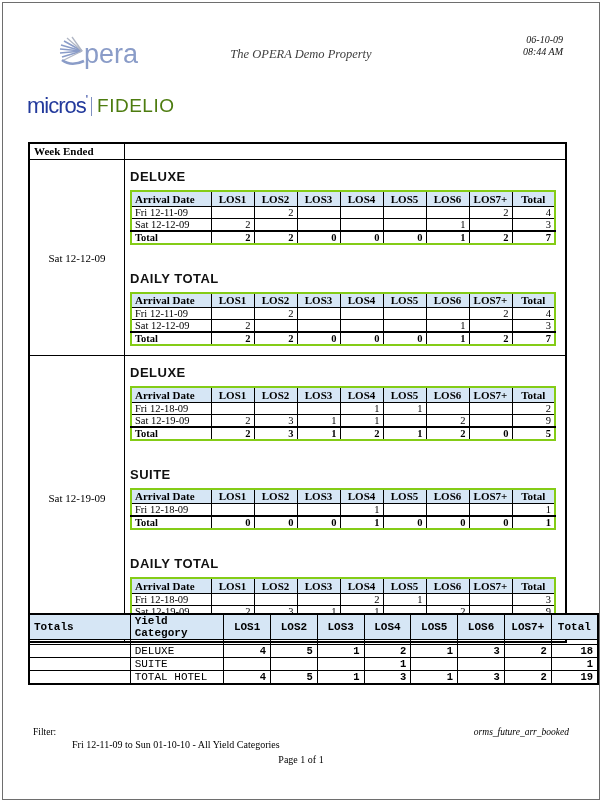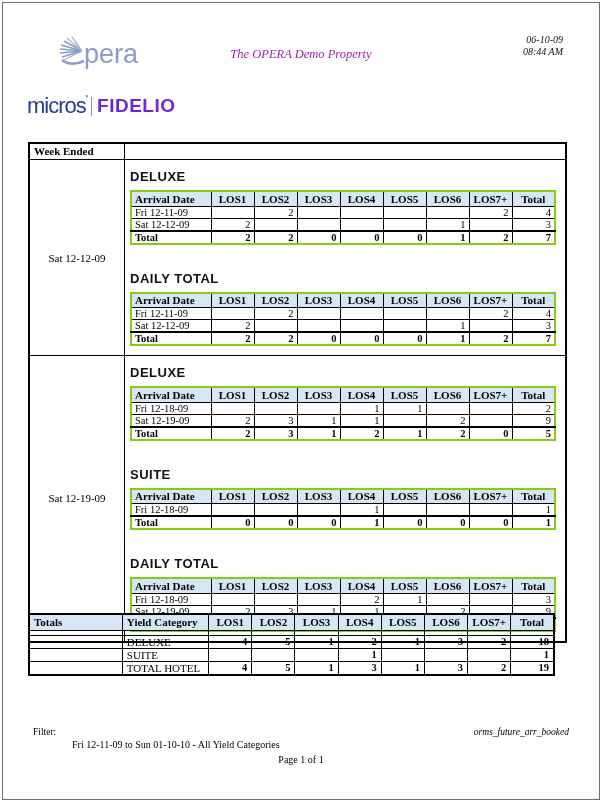--- a/index.html
+++ b/index.html
@@ -2,30 +2,30 @@
 <html style="--hdr-bg: #d6e6f5;"><head>
 <meta charset="utf-8">
 <style>
   * { box-sizing: border-box; margin: 0; padding: 0; }
   html,body { background:#fff; }
   body { width:604px; height:804px; font-family:"Liberation Serif", serif; }
   .page { position:relative; width:598px; height:798px; margin:2px; border:1px solid #6e6e6e; background:#fff; overflow:hidden; }
 
   
   .datetime { position:absolute; top:31px; right:36px; text-align:right; font-style:italic; font-size:10px; line-height:12px; color:#111; }
-  .property-title { position:absolute; top:44px; left:0; width:100%; text-align:center; font-style:italic; font-size:12.5px; color:#a21caf; }
+  .property-title { position:absolute; top:44px; left:0; width:100%; text-align:center; font-style:italic; font-size:12.5px; color:#404040; }
   .report-title { position:absolute; top:72px; left:0; width:100%; text-align:center; font-style:italic; font-weight:bold; font-size:13.5px; color:#111; }
 
   .opera-logo { position:absolute; left:52px; top:31px; display:flex; align-items:center; }
   .opera-word { font-family:"Liberation Sans", sans-serif; font-size:27px; color:#8a9cc8; letter-spacing:0; margin-left:-7px; }
   .micros-logo { position:absolute; left:24px; top:90px; display:flex; align-items:center; }
   .micros-word { font-family:"Liberation Sans", sans-serif; font-weight:normal; font-size:22px; color:#233a9c; letter-spacing:-1px; }
   .micros-tick { font-size:12px; vertical-align:top; color:#233a9c; }
   .logo-divider { display:inline-block; width:1px; height:19px; background:#7d8fc0; margin:0 5px 0 4px; }
-  .fidelio-word { font-family:"Liberation Sans", sans-serif; font-weight:bold; font-size:19px; color:#6d28d9; letter-spacing:0.5px; }
+  .fidelio-word { font-family:"Liberation Sans", sans-serif; font-weight:normal; font-size:19px; color:#4d7c0f; letter-spacing:0.5px; }
 
   
   .main-table { position:absolute; left:25px; top:139px; width:539px; border:2px solid #000; background:#fff; }
   .we-header { display:flex; height:16px; border-bottom:1px solid #000;flex-direction:column; }
   .we-header .we-left { width:95px; border-right:1px solid #000; font-weight:bold; font-size:11px; padding:0 4px; line-height:15px; }
   .we-header .we-right { flex:1; }
   .week-row { display:flex; border-bottom:1px solid #000; }
   .week-row:last-child { border-bottom:none; }
   .week-label { width:95px; border-right:1px solid #000; display:flex; align-items:center; justify-content:center; font-size:11px; }
   .week-content { flex:1; padding:9px 0 9px 5px; }
@@ -35,21 +35,21 @@
   
   table.rpt { border-collapse:collapse; table-layout:fixed; width:424px; border:2px solid #84cc16; font-family:"Liberation Serif", serif; }
   table.rpt th { background:var(--hdr-bg); border:1px solid #000; font-size:11px; font-weight:bold; height:15px; padding:0 3px; text-align:center; }
   table.rpt th.lbl { text-align:left; }
   table.rpt td { border:1px solid #000; font-size:10.5px; height:12px; padding:0 3px; text-align:right; }
   table.rpt td.lbl { text-align:left; }
   table.rpt tr.total td { font-weight:bold; border-top:2px solid #000; height:13px; }
 
   
   .totals-table-wrap { position:absolute; left:25px; top:610px; }
-  table.tot { border-collapse:collapse; table-layout:fixed; width:527px; border:2px solid #000; font-family:Liberation Serif, serif; }
+  table.tot { border-collapse:collapse; table-layout:fixed; width:571px; border:2px solid #000; font-family:Liberation Mono, monospace; }
   table.tot th { background:var(--hdr-bg); border:1px solid #000; font-size:11px; font-weight:bold; height:16px; padding:0 4px; text-align:center; }
   table.tot th.lbl { text-align:left; }
   table.tot td { border:1px solid #000; font-size:10.5px; height:12px; padding:0 4px; text-align:right; }
   table.tot td.lbl { text-align:left; font-size:11px; }
   table.tot tr.spacer td { height:5px; padding:0; }
   table.tot td.val { font-weight:bold; }
 
   
   .filter-label { position:absolute; left:30px; top:724px; font-size:9.5px; }
   .filter-value { position:absolute; left:69px; top:736px; font-size:10px; }

